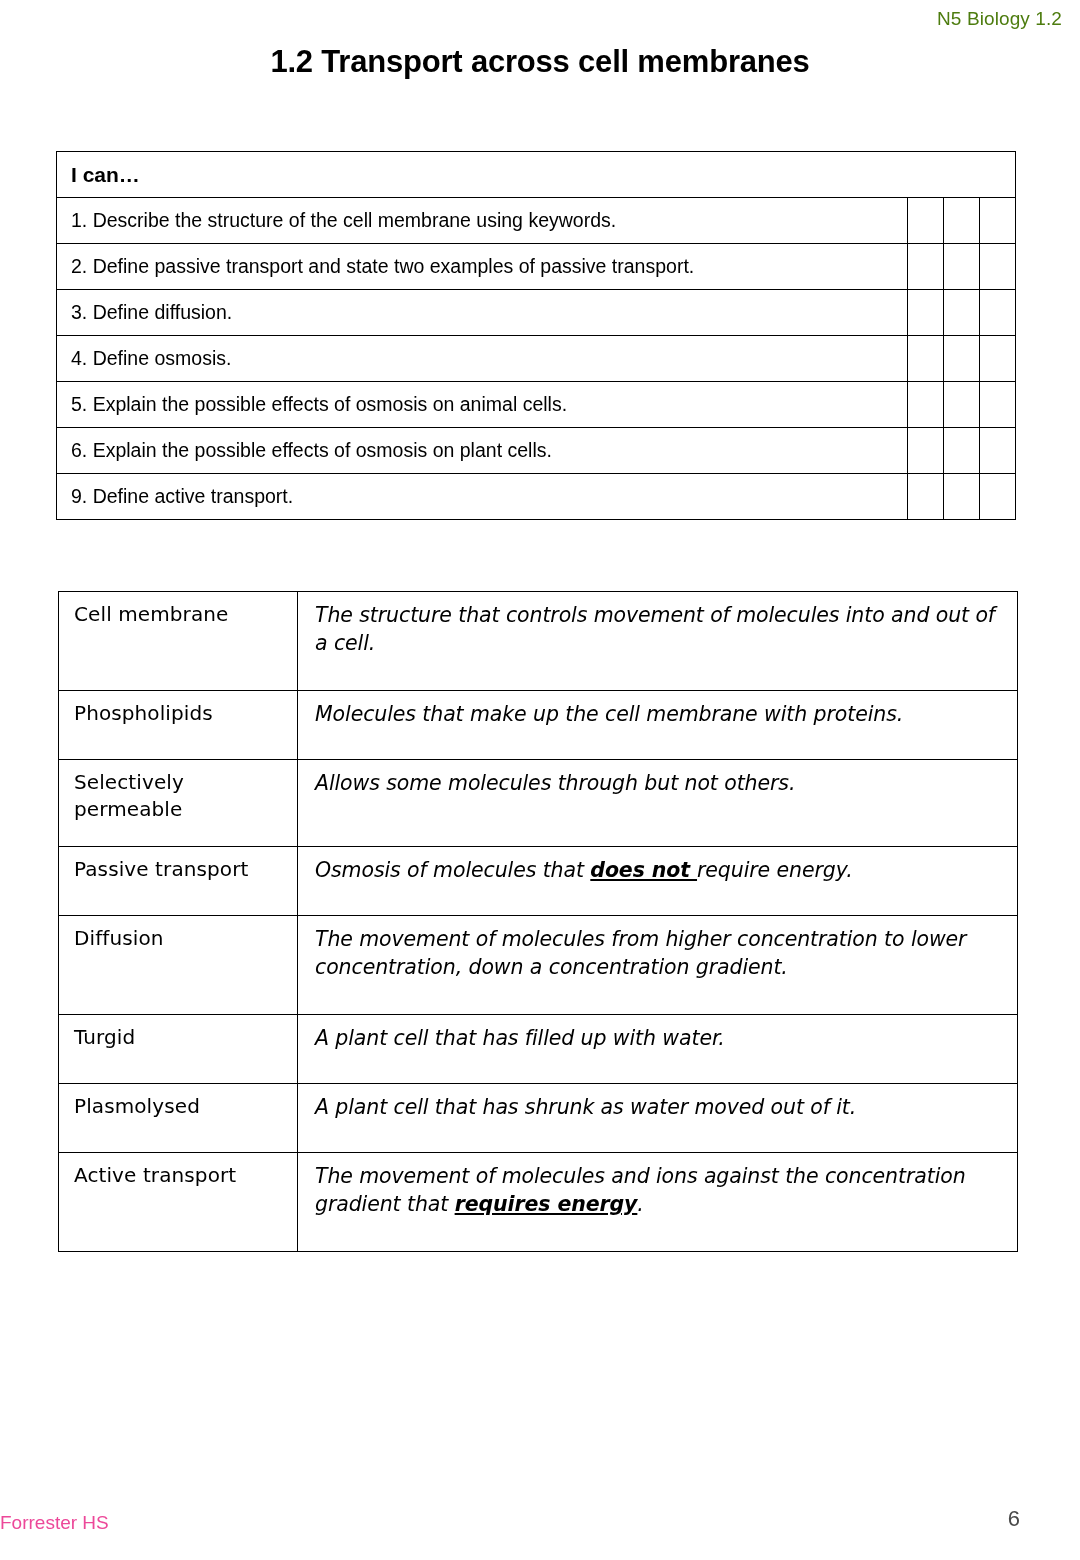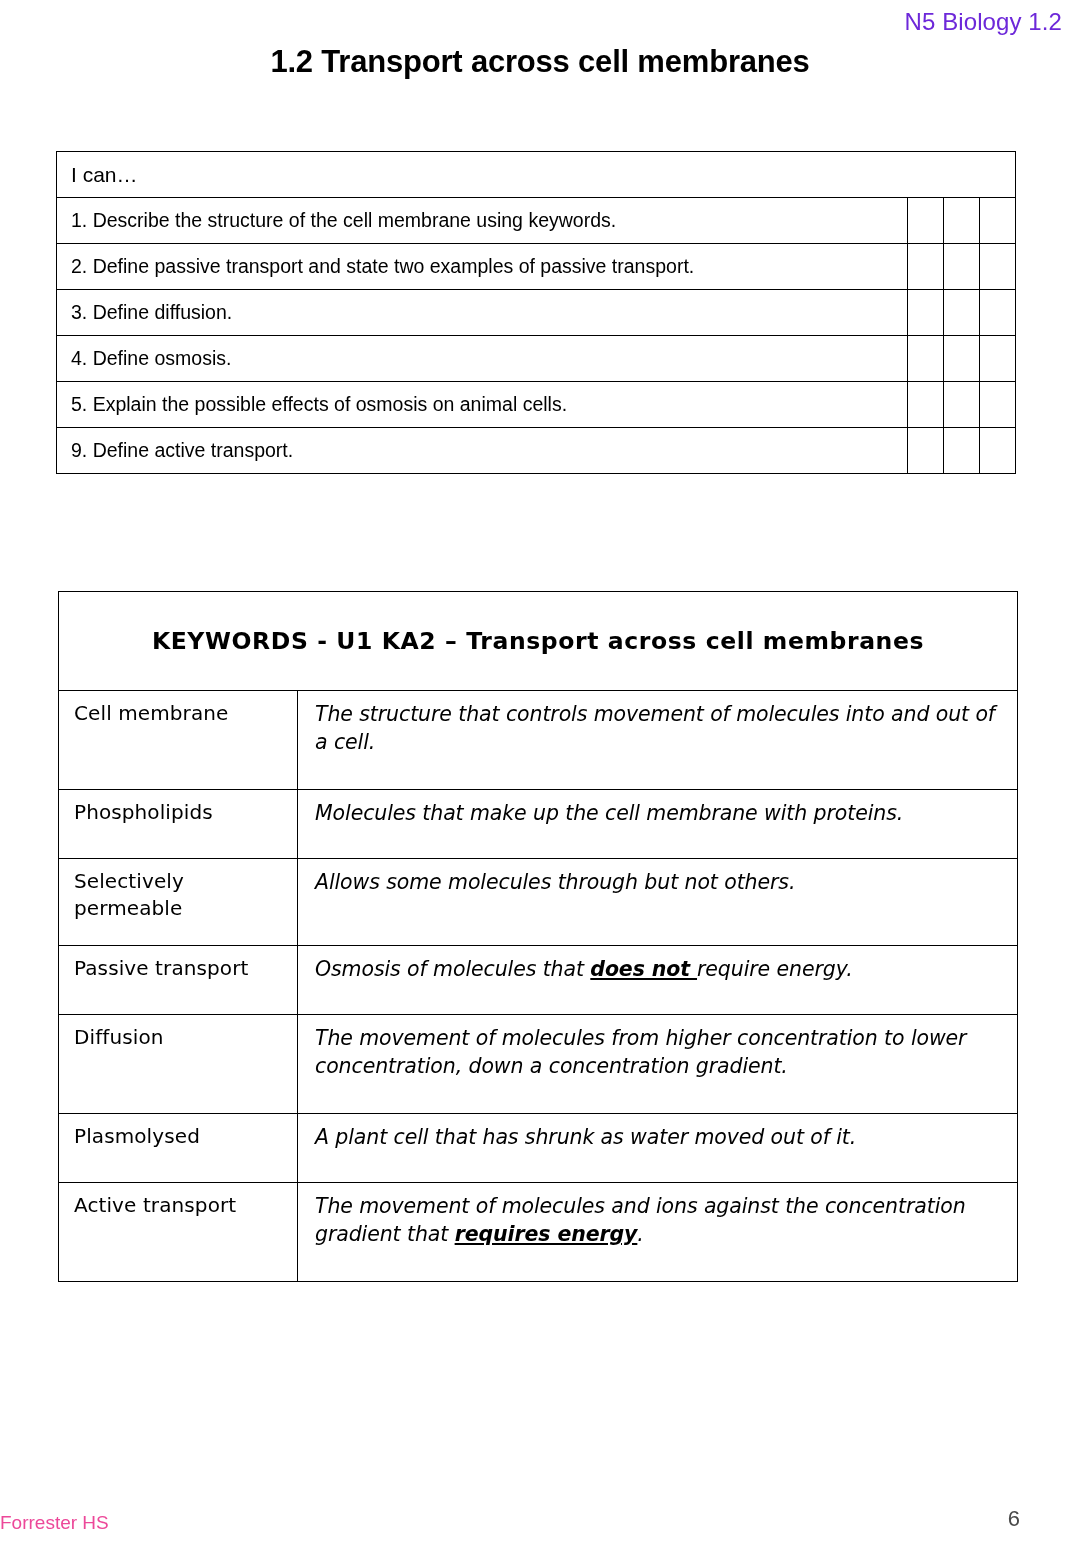--- a/index.html
+++ b/index.html
@@ -14,22 +14,22 @@
     font-family: "Liberation Sans", sans-serif;
     color: #000000;
     overflow: hidden;
   }
 
   
   .page-header {
     position: absolute;
     top: 8px;
     right: 18px;
-    font-size: 24px;
-    color: #6d28d9;
+    font-size: 19px;
+    color: #4d7c0f;
     letter-spacing: 0.1px;
   }
 
   
   .doc-title {
     position: absolute;
     top: 44px;
     left: 0;
     width: 1080px;
     text-align: center;
@@ -49,21 +49,21 @@
   }
   .ican-table td {
     border: 1.6px solid #000;
     padding: 0;
     vertical-align: middle;
   }
   .ican-head-cell {
     height: 45px;
     padding: 0 0 0 14px !important;
     font-size: 21px;
-    font-weight: normal;
+    font-weight: bold;
   }
   .ican-stmt {
     height: 45px;
     padding: 0 0 0 14px !important;
     font-size: 19.5px;
     line-height: 1.25;
   }
   .ican-box {
     width: 36px;
   }
@@ -176,37 +176,40 @@
       <td class="ican-box"></td>
       <td class="ican-box"></td>
     </tr>
     <tr>
       <td class="ican-stmt">5. Explain the possible effects of osmosis on animal cells.</td>
       <td class="ican-box"></td>
       <td class="ican-box"></td>
       <td class="ican-box"></td>
     </tr>
     <tr>
+      <td class="ican-stmt">6. Explain the possible effects of osmosis on plant cells.</td>
+      <td class="ican-box"></td>
+      <td class="ican-box"></td>
+      <td class="ican-box"></td>
+    </tr>
+    <tr>
       <td class="ican-stmt">9. Define active transport.</td>
       <td class="ican-box"></td>
       <td class="ican-box"></td>
       <td class="ican-box"></td>
     </tr>
   </tbody>
 </table>
 
 <table class="kw-table">
   <colgroup>
     <col style="width:239px">
     <col>
   </colgroup>
   <tbody>
-    <tr>
-      <td class="kw-title-cell" colspan="2">KEYWORDS - U1 KA2 – Transport across cell membranes</td>
-    </tr>
 
     <tr>
       <td class="kw-term kw-row-tall">Cell membrane</td>
       <td class="kw-def kw-row-tall"><span>The structure that controls movement of molecules into and out of a cell.</span></td>
     </tr>
 
     <tr>
       <td class="kw-term kw-row-short">Phospholipids</td>
       <td class="kw-def kw-row-short"><span>Molecules that make up the cell membrane with proteins.</span></td>
     </tr>
@@ -221,20 +224,24 @@
       <td class="kw-def kw-row-short"><span>Osmosis of molecules that </span><b>does not </b><span>require energy.</span></td>
     </tr>
 
 
     <tr>
       <td class="kw-term kw-row-tall">Diffusion</td>
       <td class="kw-def kw-row-tall"><span>The movement of molecules from higher concentration to lower concentration, down a concentration gradient.</span></td>
     </tr>
 
 
+    <tr>
+      <td class="kw-term kw-row-short">Turgid</td>
+      <td class="kw-def kw-row-short"><span>A plant cell that has filled up with water.</span></td>
+    </tr>
 
     <tr>
       <td class="kw-term kw-row-short">Plasmolysed</td>
       <td class="kw-def kw-row-short"><span>A plant cell that has shrunk as water moved out of it.</span></td>
     </tr>
 
     <tr>
       <td class="kw-term kw-row-tall">Active transport</td>
       <td class="kw-def kw-row-tall"><span>The movement of molecules and ions against the concentration gradient that </span><b>requires energy</b><span>.</span></td>
     </tr>

